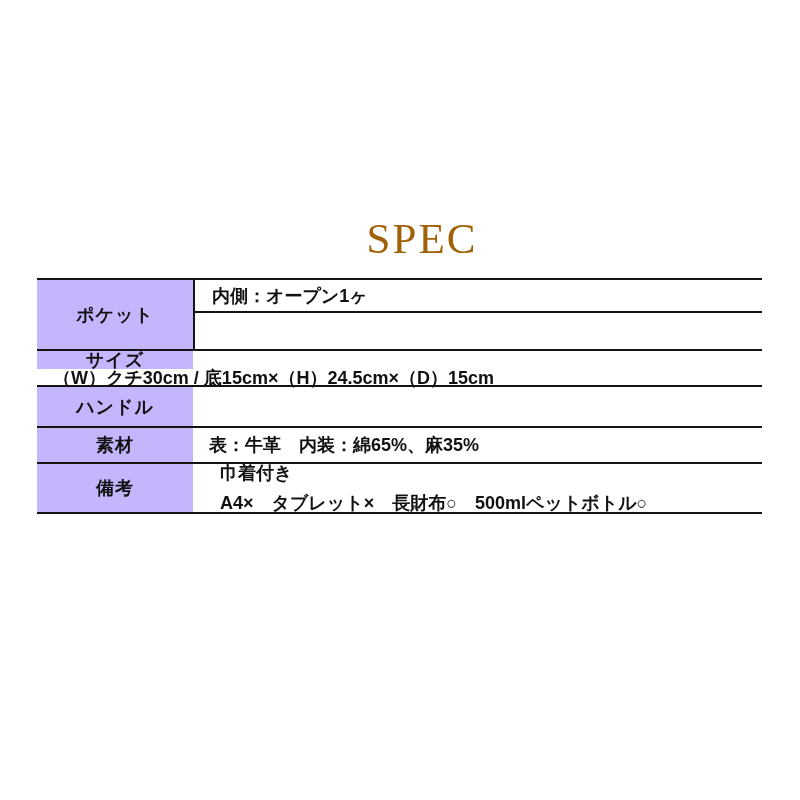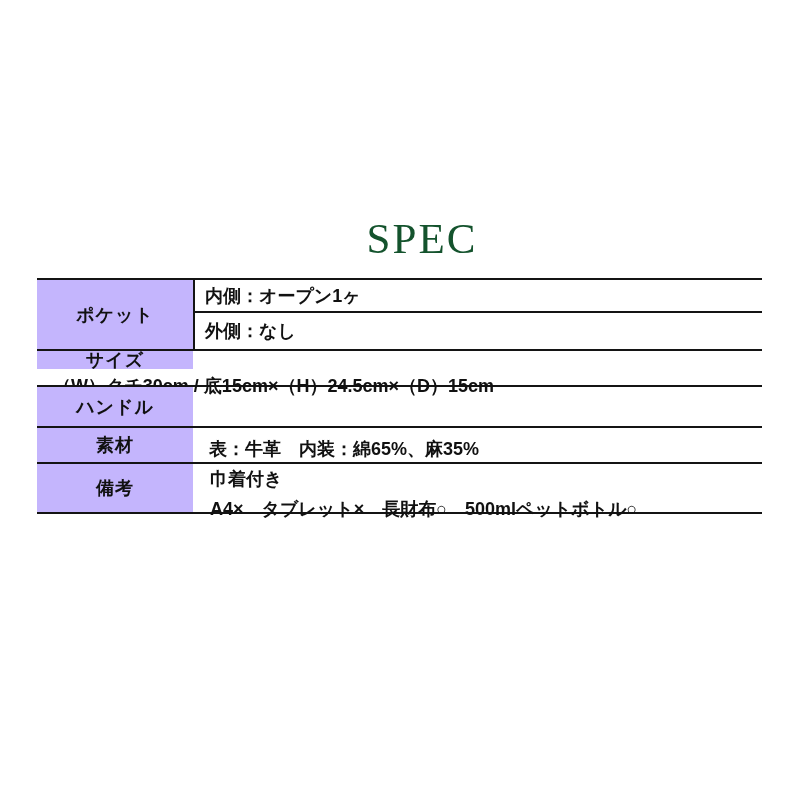--- a/index.html
+++ b/index.html
@@ -16,21 +16,21 @@
   .title {
     position:absolute;
     top:214px;
     left:0;
     width:100%;
     text-align:center;
     font-family:"Liberation Serif","DejaVu Serif",serif;
     font-weight:400;
     font-size:43px;
     letter-spacing:2px;
-    color:#14532d;
+    color:#a16207;
     padding-left:44px;
   }
   .spec-table {
     position:absolute;
     top:278px;
     left:37px;
     width:725px;
     border-top:2px solid #141414;
     border-bottom:2px solid #141414;
     font-size:18px;
@@ -52,57 +52,56 @@
     display:flex;
     align-items:center;
     justify-content:center;
     letter-spacing:1px;
   }
   .td {
     flex:1;
     display:flex;
     align-items:center;
     padding-left:16px;
-    margin-top:8px;
   }
   .td-split {
     flex:1;
     display:flex;
     flex-direction:column;
     border-left:2px solid #141414;
   }
   .td-split .sub {
     display:flex;
     align-items:center;
-    padding-left:10px;
+    padding-left:17px;
   }
   .td-split .sub-top { height:33px; border-bottom:2px solid #141414; }
   .td-split .sub-bottom { flex:1; }
   .td-multi {
     flex:1;
     display:flex;
     flex-direction:column;
-    padding-left:17px;
+    justify-content:center;
+    padding-left:27px;
   }
   .td-multi .line { line-height:30px; display:flex; align-items:center; }
 </style>
 </head>
 <body>
 
 <div class="page">
 
   <h2 class="title">SPEC</h2>
 
   <div class="spec-table">
 
     <div class="row row-pocket">
       <div class="th">ポケット</div>
       <div class="td-split">
         <div class="sub sub-top">内側：オープン1ヶ</div>
-        <div class="sub sub-bottom">外側：なし</div>
       </div>
     </div>
 
     <div class="row row-size">
       <div class="th">サイズ</div>
       <div class="td">（W）クチ30cm / 底15cm×（H）24.5cm×（D）15cm</div>
     </div>
 
     <div class="row row-handle">
       <div class="th">ハンドル</div>

